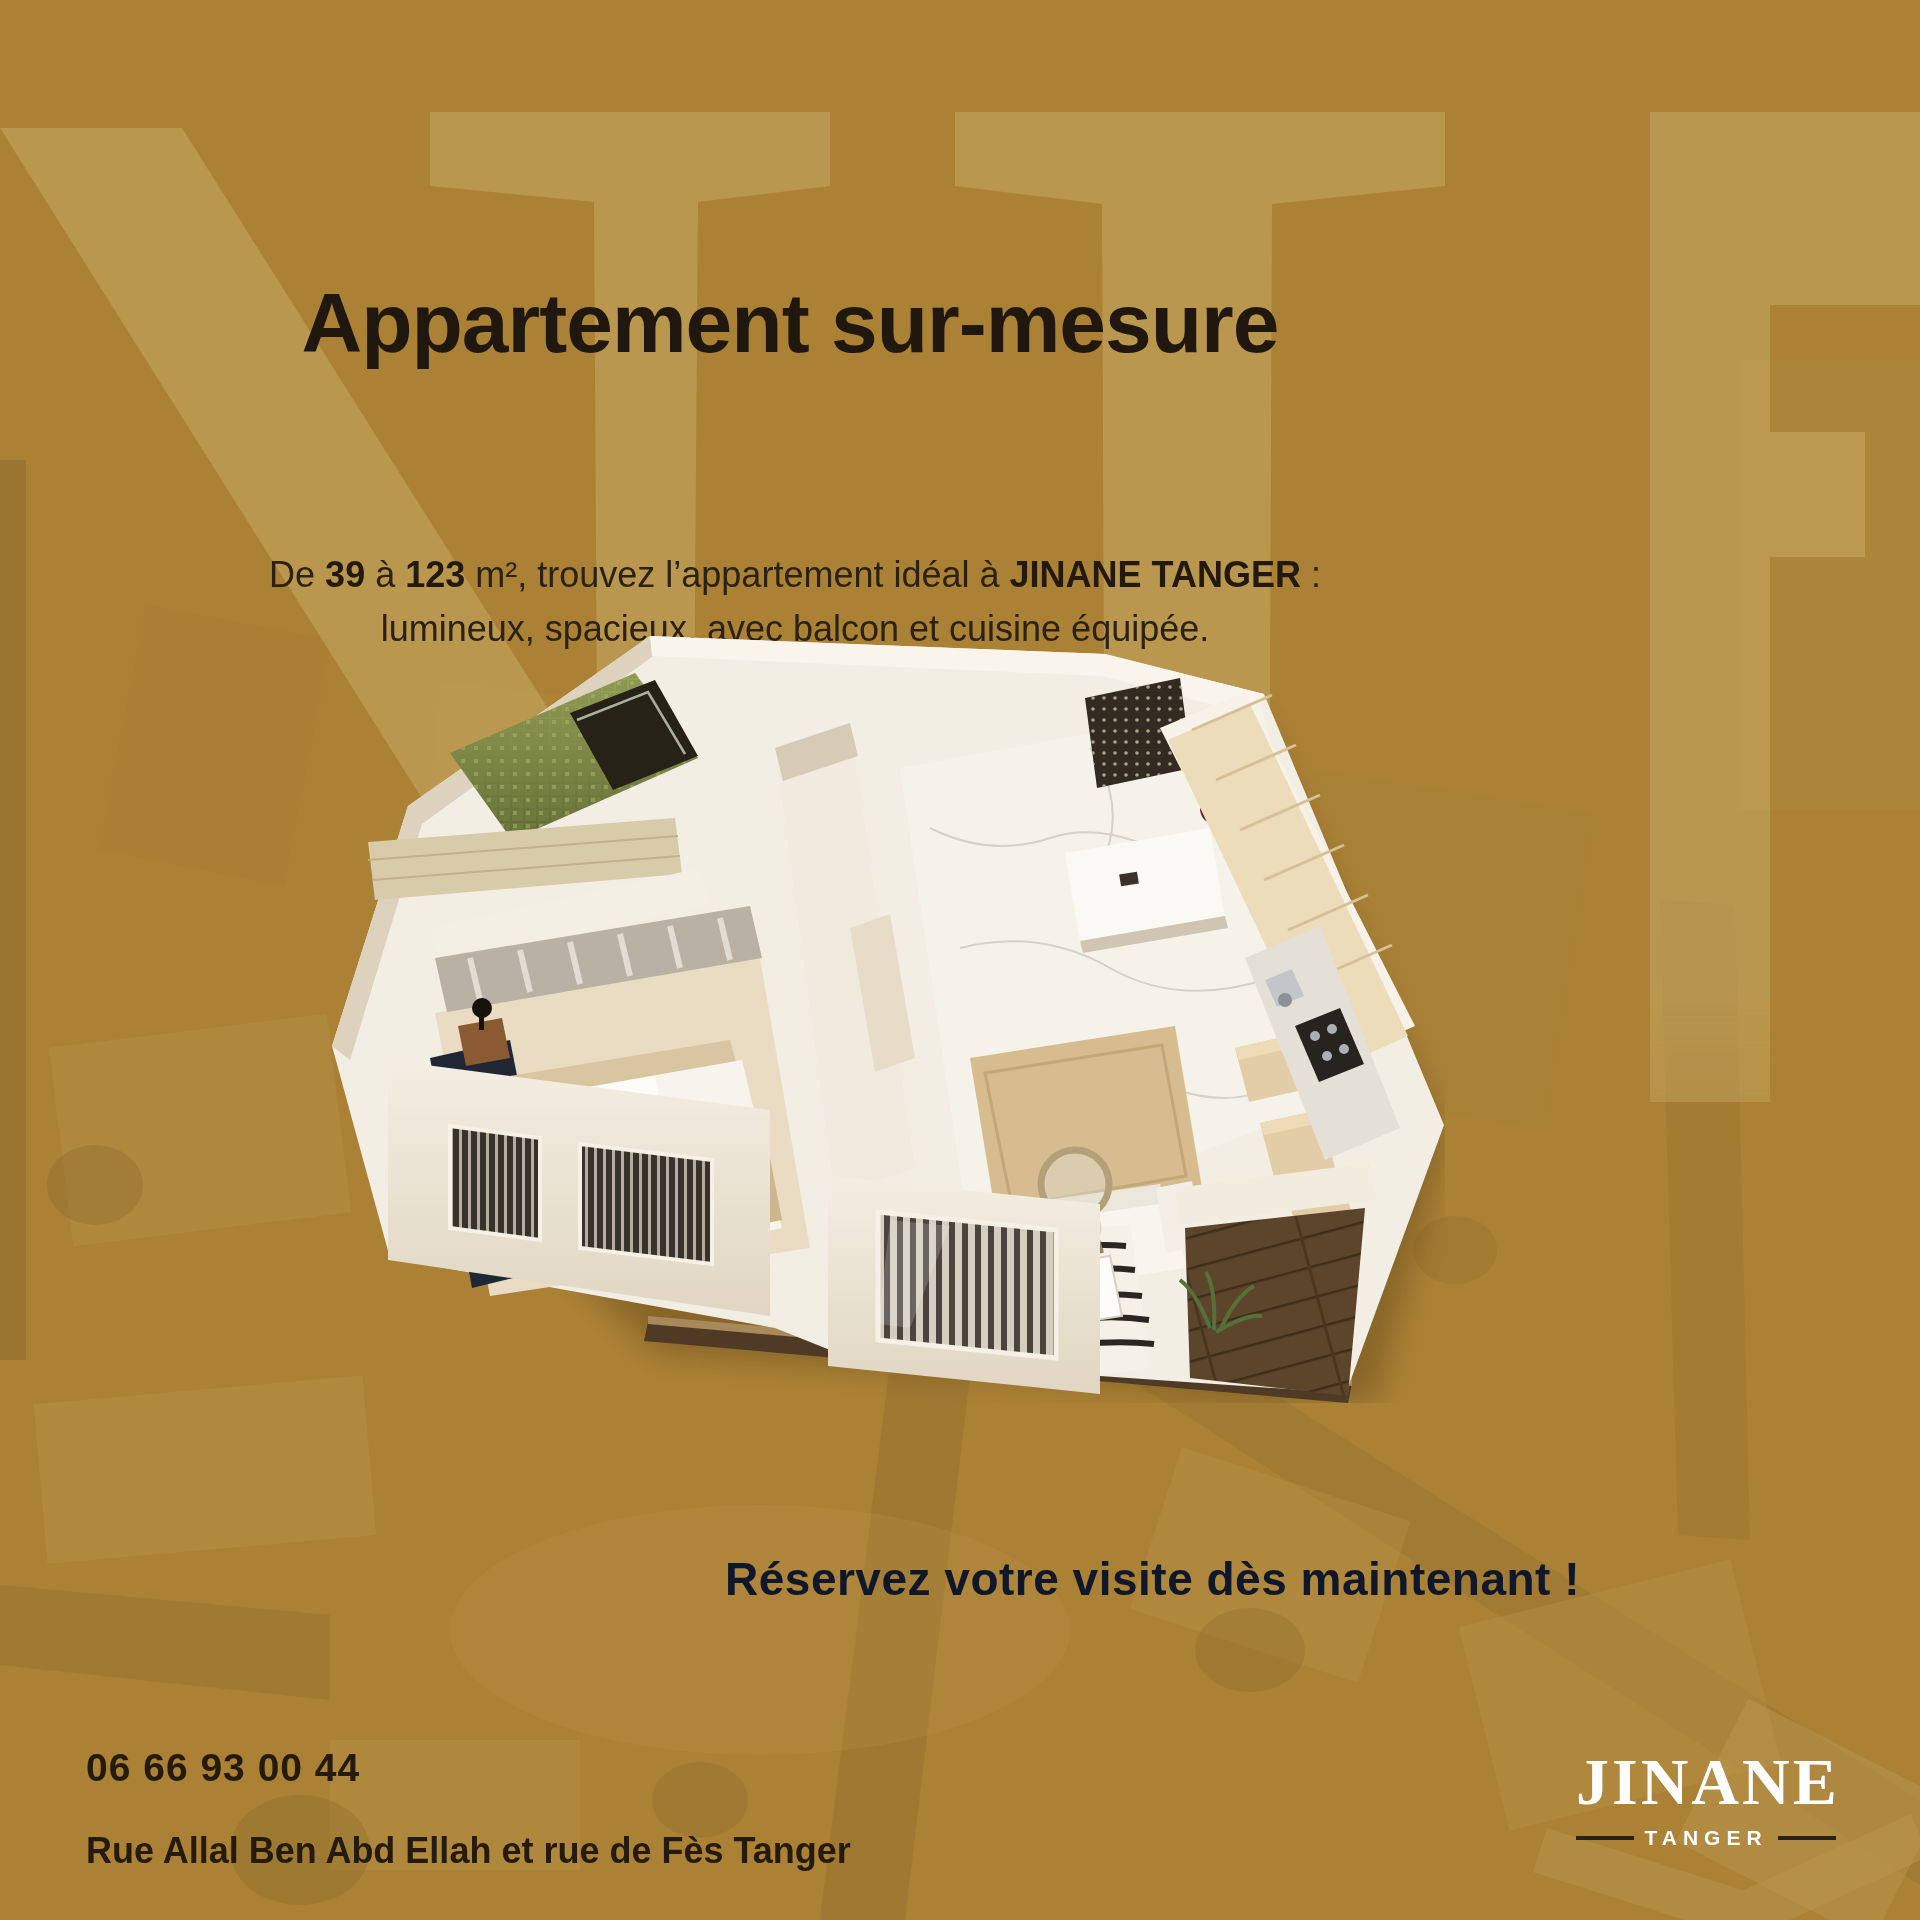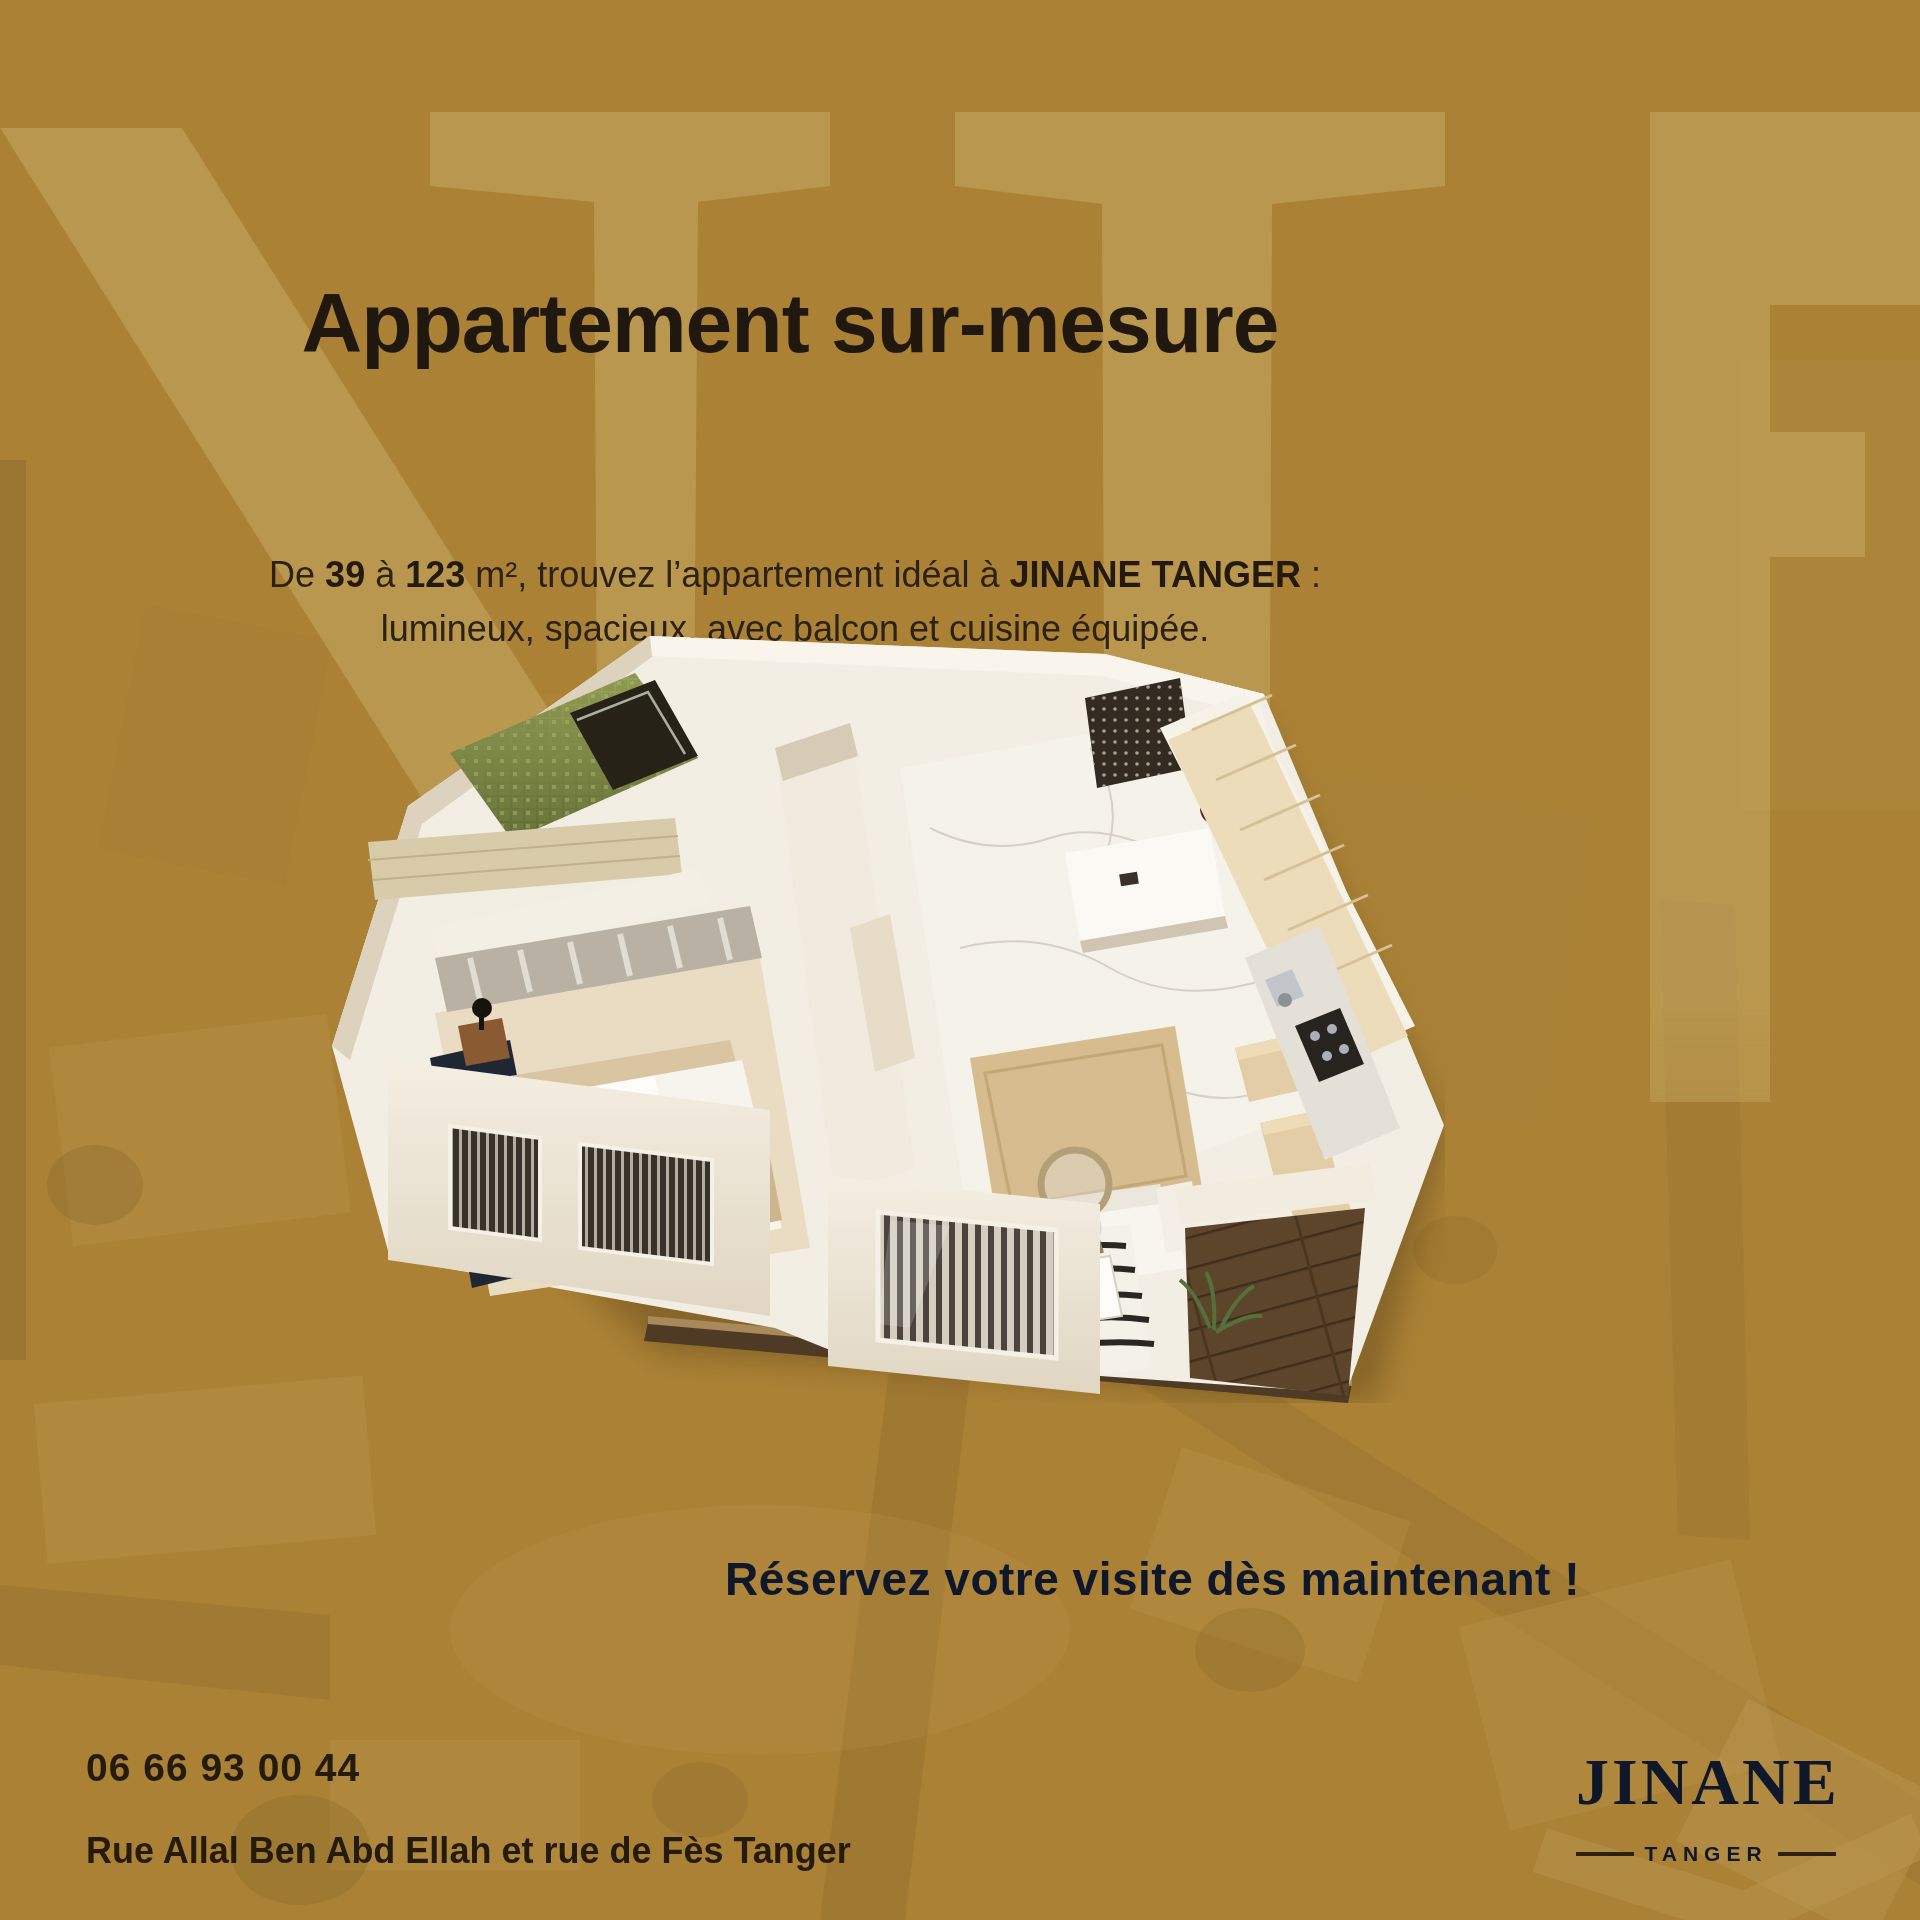--- a/index.html
+++ b/index.html
@@ -14,23 +14,23 @@
   .body-text{position:absolute;left:0;top:548px;width:1590px;margin:0;text-align:center;
         color:#2b2213;font-size:36px;line-height:54px;font-weight:400;}
   .body-text b{font-weight:700;color:#231a0d;margin-top:32px;}
   .blk{display:block;}
   .plan{position:absolute;left:330px;top:628px;width:1115px;height:775px;}
   .cta{position:absolute;left:0;top:1552px;width:1580px;text-align:right;
        color:#0f172a;font-size:46px;font-weight:800;letter-spacing:.5px;}
   .contact{position:absolute;left:86px;top:1746px;color:#241b0c;}
   .phone{font-size:39px;font-weight:700;letter-spacing:1px;}
   .addr{font-size:36px;font-weight:700;margin-top:40px;}
-  .logo{position:absolute;right:84px;top:1744px;width:260px;text-align:center;color:#0f172a;}
+  .logo{position:absolute;right:84px;top:1744px;width:260px;text-align:center;color:#ffffff;}
   .logo-name{font-family:"Liberation Serif",serif;font-size:66px;font-weight:700;letter-spacing:3px;}
-  .logo-sub{display:flex;align-items:center;gap:10px;margin-top:22px;}
+  .logo-sub{display:flex;align-items:center;gap:10px;margin-top:6px;}
   .logo-sub .rule{flex:1;height:4px;background:#2a2112;}
   .logo-city{font-size:21px;font-weight:600;letter-spacing:6px;}
 </style>
 </head>
 <body>
 
 <div class="poster">
 
   <svg class="bg" viewBox="0 0 1920 1920">
     <rect width="1920" height="1920" fill="#ab8136"></rect>

